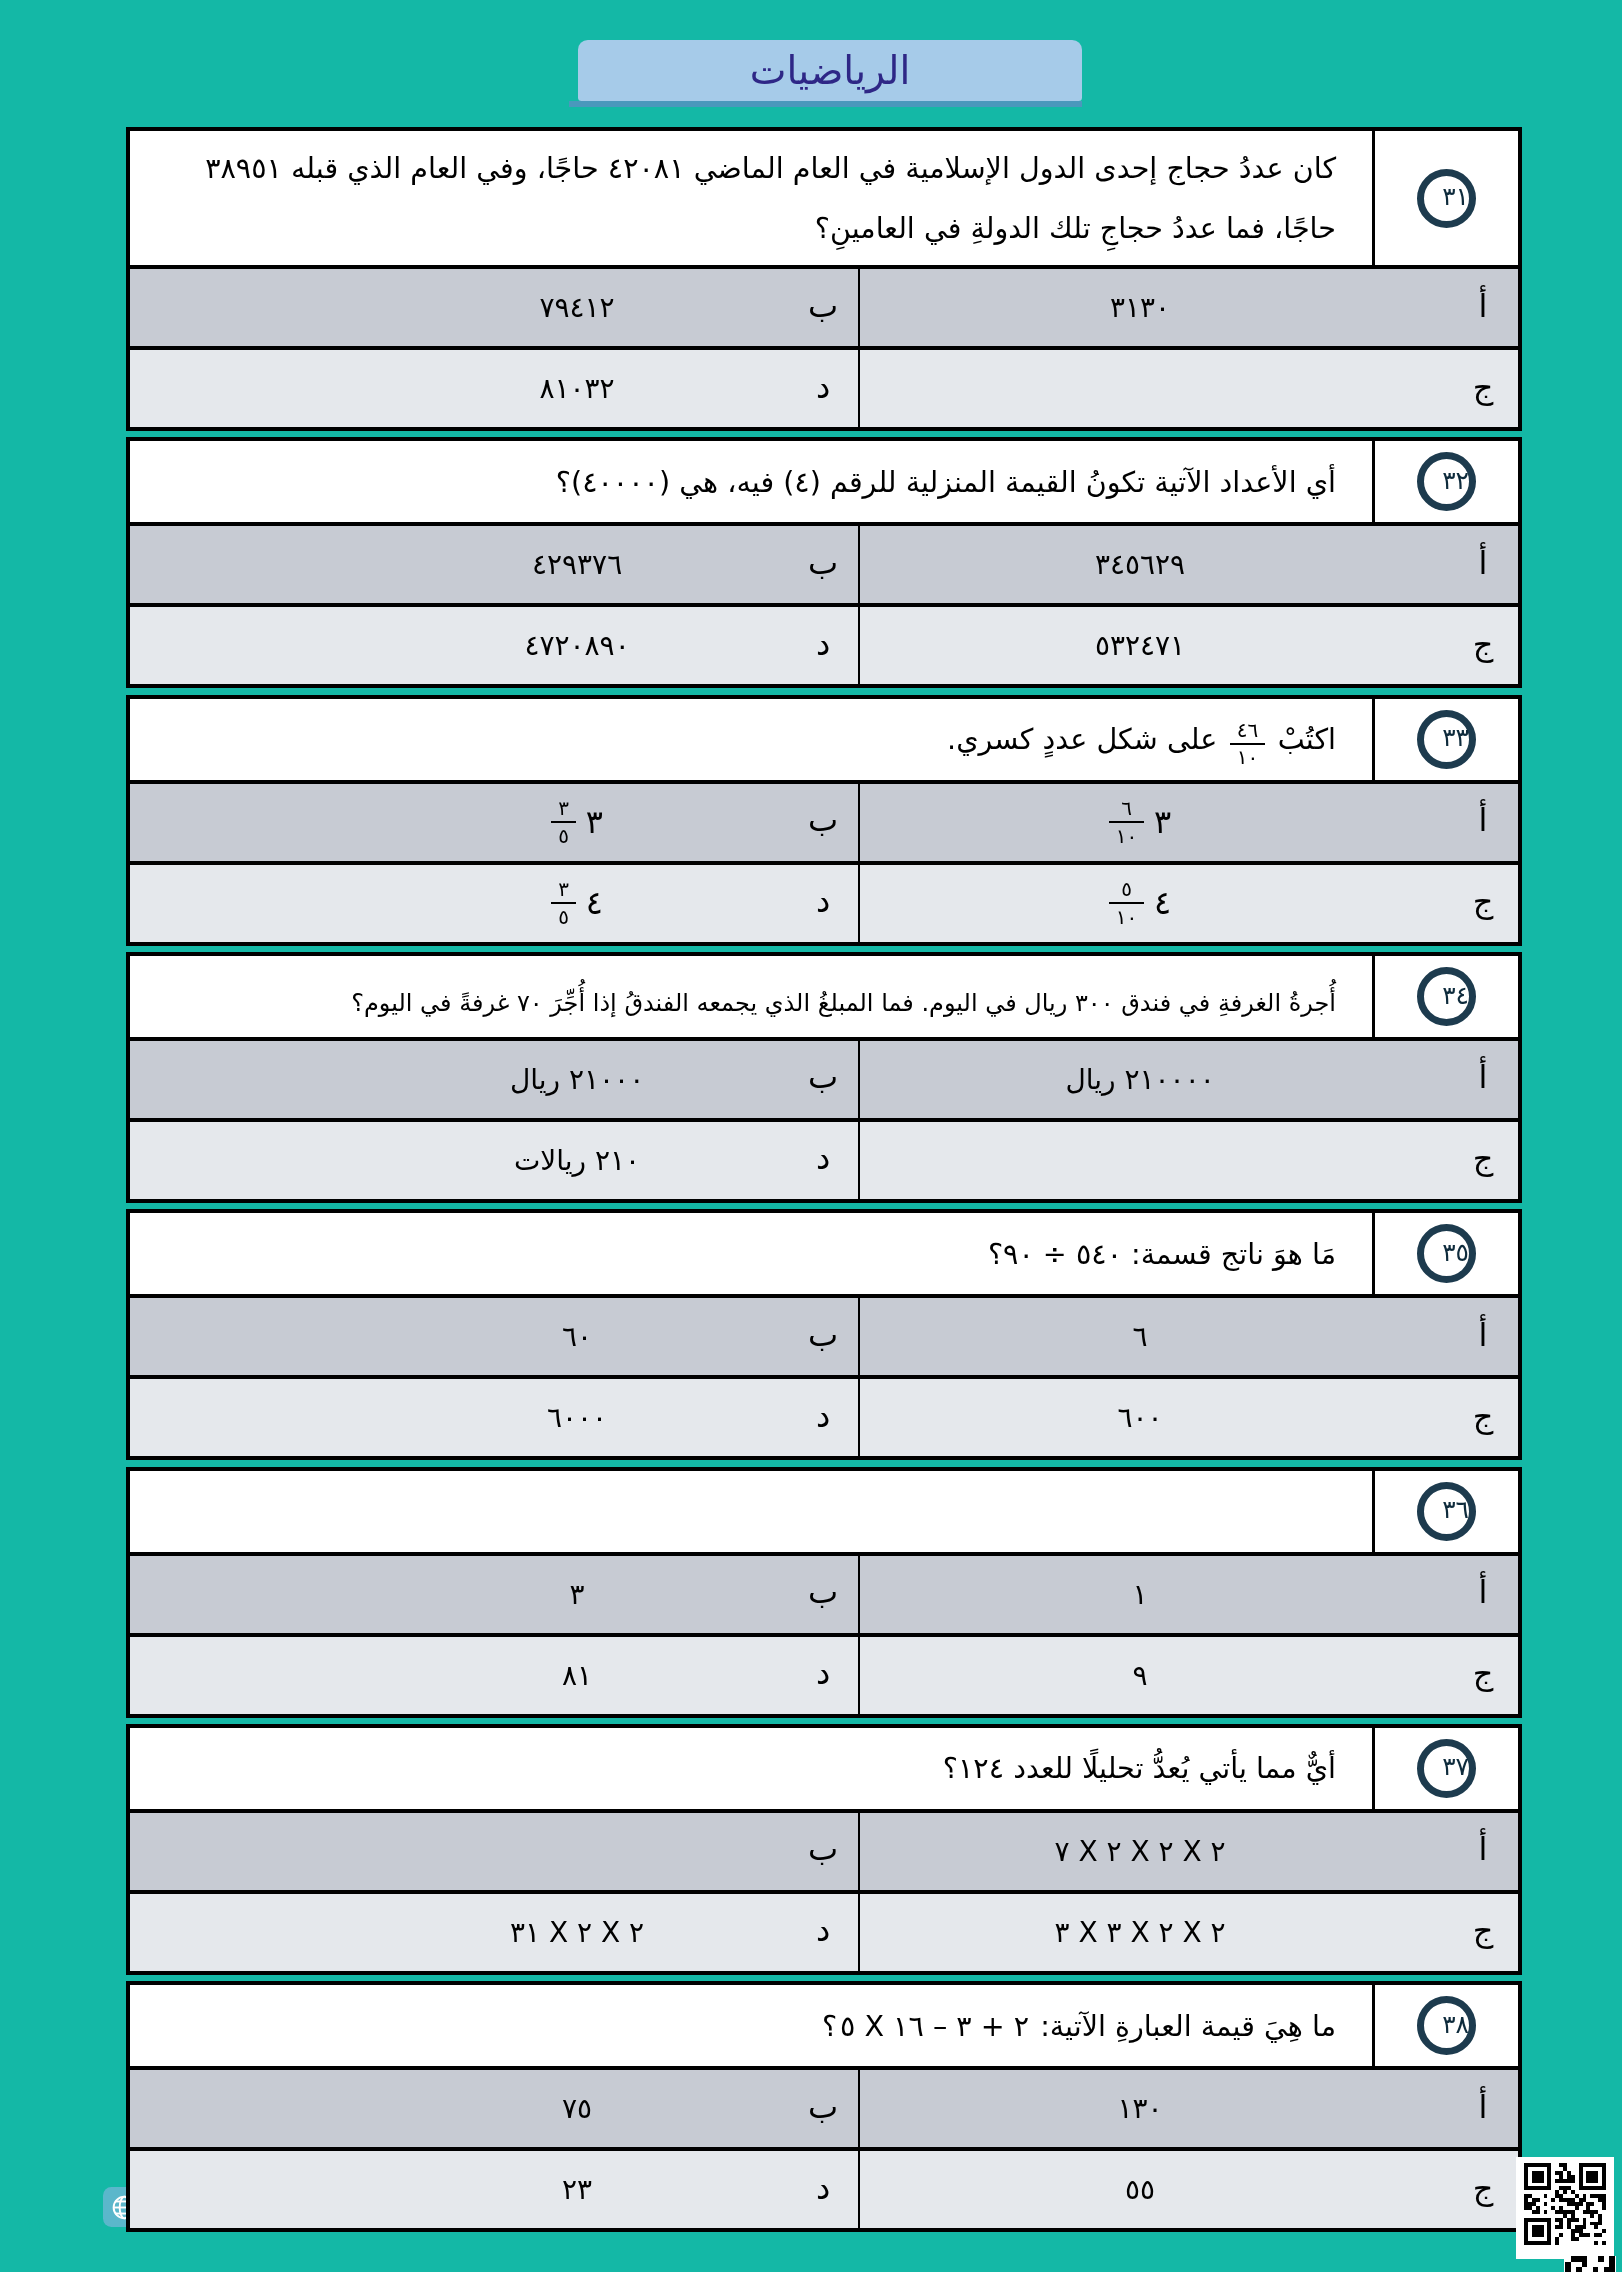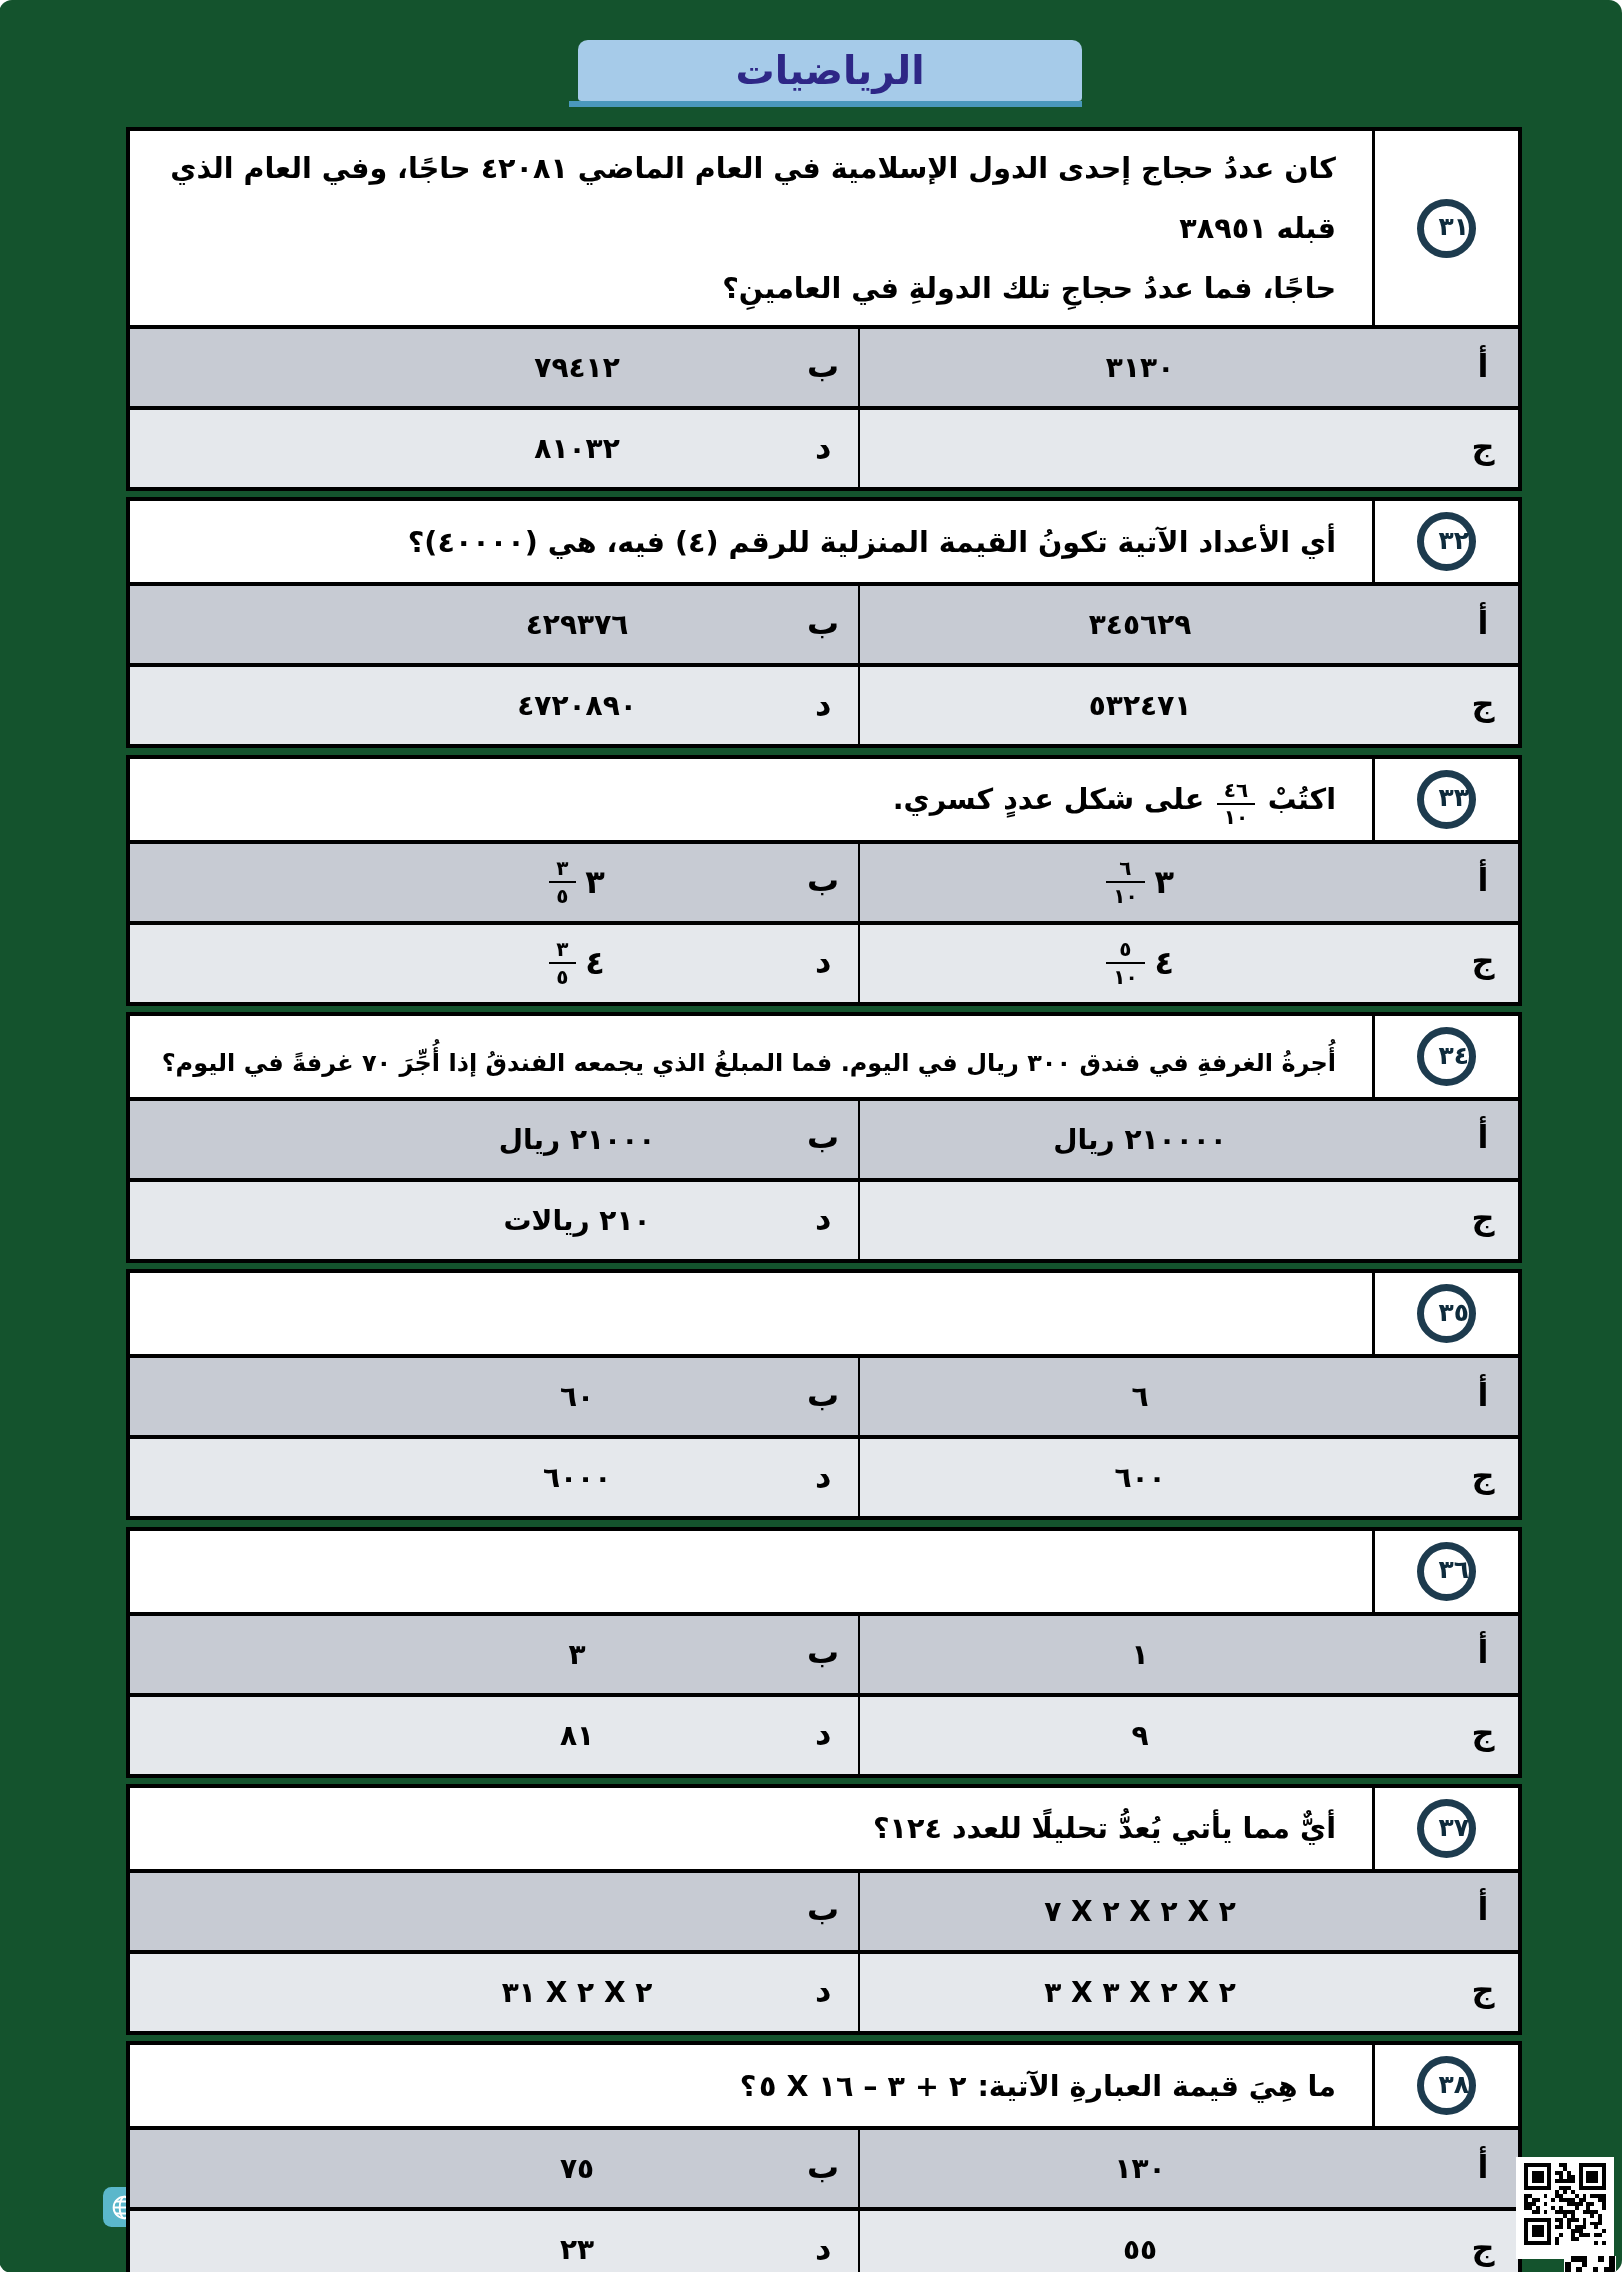--- a/index.html
+++ b/index.html
@@ -1,18 +1,18 @@
 <!DOCTYPE html>
 <html dir="rtl" lang="ar" style="--title-box-bg: #a6cbe9; --title-underline: #4a98bc; --title-text: #2e2786; --row-a-bg: #c7cbd3; --row-b-bg: #e5e8ec; --circle-ring: #1d3b4e; --globe-bg: #5bb7cb; --border: #000000;font-size:11px"><head>
 <meta charset="utf-8">
 <style>
   html,body { margin:0; padding:0; background:#fff; }
   .sheet {
-    position:relative; width:1623px; height:2273px; background:#14532d; overflow:hidden;
-    font-family:"DejaVu Sans", sans-serif; font-weight:bold; color:#000;border-radius:13px;
+    position:relative; width:1623px; height:2273px; background:#14b8a6; overflow:hidden;
+    font-family:"DejaVu Sans", sans-serif; font-weight:normal; color:#000;
   }
   
   .title-box {
     position:absolute; left:579px; top:40px; width:504px; height:61px;
     background:var(--title-box-bg,#a6cbe9); border-radius:9.8px 9.8px 3.5px 3.5px;
     display:flex; align-items:center; justify-content:center; z-index:1;
   }
   .title-text { font-size:39px; color:var(--title-text,#2e2786); }
   .title-underline {
     position:absolute; left:570px; top:101px; width:513px; height:6.3px;
@@ -238,20 +238,23 @@
         </div>
       </div>
     </section>
 
     <section class="q-block">
       <div class="q-header">
         <div class="num-cell">
           <div class="q-circle">
             <span>٣٥</span>
           </div>
+        </div>
+        <div class="q-text">
+          <div class="oneline">مَا هوَ ناتج قسمة: ٥٤٠ ÷ ٩٠؟</div>
         </div>
       </div>
       <div class="ans-row odd">
         <div class="ans-cell right-cell">
           <span class="letter">أ</span>
           <span class="value">٦</span>
         </div>
         <div class="ans-cell left-cell">
           <span class="letter">ب</span>
           <span class="value">٦٠</span>

